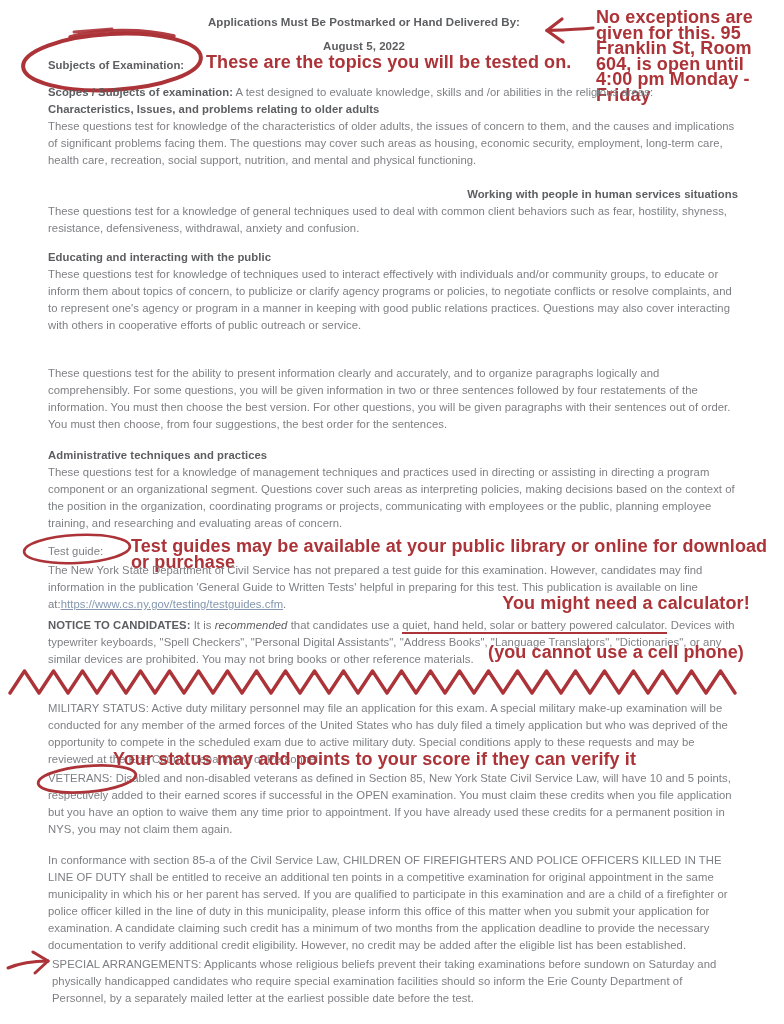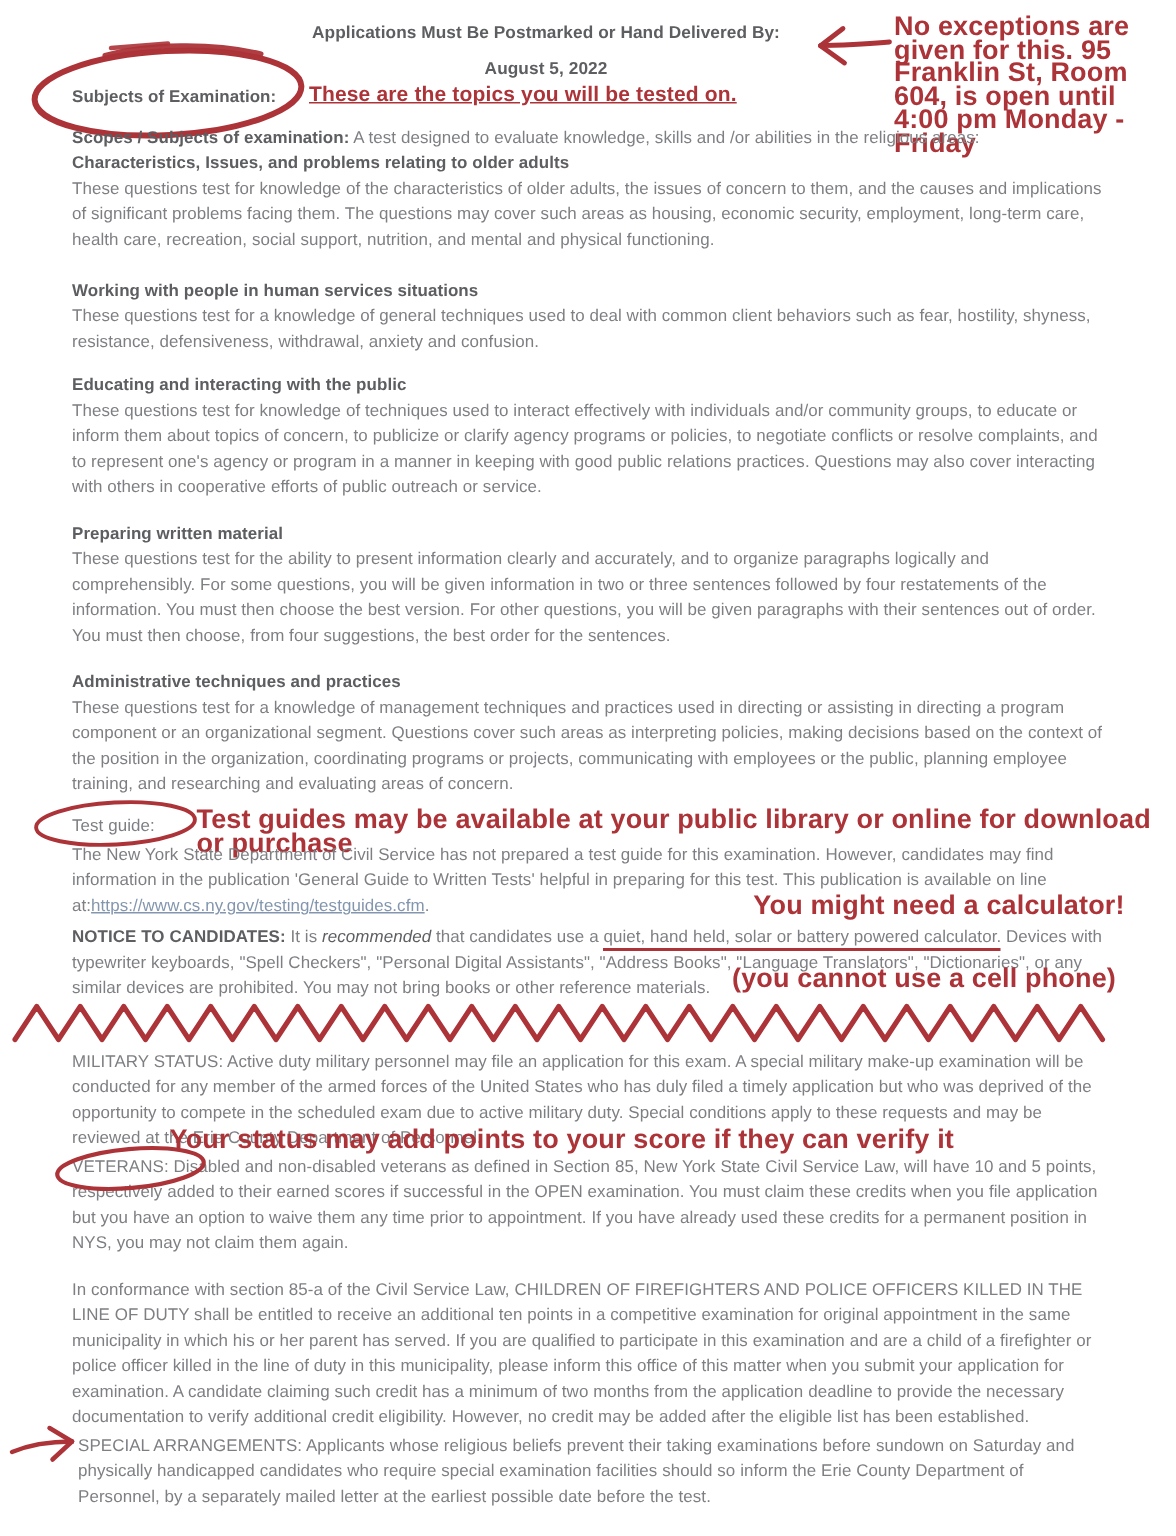--- a/index.html
+++ b/index.html
@@ -23,21 +23,21 @@
     font-size:11.3px;line-height:17px;color:var(--body);
     letter-spacing:0.05px;
   }
   .center{text-align:center;left:0;width:728px;}
   .head{color:var(--head);font-weight:bold;}
   .title{font-size:11.5px;font-weight:bold;color:var(--head);}
   .red-note{
     position:absolute;color:var(--red);font-weight:bold;
     font-size:18px;line-height:15.5px;letter-spacing:0.1px;
   }
-  .red-note.big{font-size:14px;text-decoration:underline;}
+  .red-note.big{font-size:18px;}
   .right-align{text-align:center;}
   .link{color:var(--link);text-decoration:underline;cursor:pointer;}
   .u-red{
     border-bottom:2.5px solid var(--red);
     padding-bottom:0.5px;
   }
   .em-bi{font-weight:normal;font-style:italic;text-align:center;}
   svg{display:block;overflow:visible;}
   .stroke{fill:none;stroke:var(--red);stroke-linecap:round;stroke-linejoin:round;}
 </style>
@@ -63,27 +63,26 @@
     <path class="stroke" stroke-width="3.4" d="M54,13 C82,5 126,4 158,12" opacity="0.95"></path>
     <path class="stroke" stroke-width="3" d="M58,8 L96,5" opacity="0.9"></path>
   </svg>
   <div class="red-note big" style="left:206px;top:55px;">These are the topics you will be tested on.</div>
 
   <div class="para" style="top:84px;"><span class="head">Scopes / Subjects of examination:</span><span> A test designed to evaluate knowledge, skills and /or abilities in the religious areas:</span></div>
 
   <div class="para head" style="top:101px;">Characteristics, Issues, and problems relating to older adults</div>
   <div class="para" style="top:118px;">These questions test for knowledge of the characteristics of older adults, the issues of concern to them, and the causes and implications of significant problems facing them. The questions may cover such areas as housing, economic security, employment, long-term care, health care, recreation, social support, nutrition, and mental and physical functioning.</div>
 
-  <div class="para head" style="top:186px;">Working with people in human services situations</div>
+  <div class="para head" style="top:186px;text-align:right;">Working with people in human services situations</div>
   <div class="para" style="top:203px;">These questions test for a knowledge of general techniques used to deal with common client behaviors such as fear, hostility, shyness, resistance, defensiveness, withdrawal, anxiety and confusion.</div>
 
   <div class="para head" style="top:249px;">Educating and interacting with the public</div>
   <div class="para" style="top:266px;">These questions test for knowledge of techniques used to interact effectively with individuals and/or community groups, to educate or inform them about topics of concern, to publicize or clarify agency programs or policies, to negotiate conflicts or resolve complaints, and to represent one's agency or program in a manner in keeping with good public relations practices. Questions may also cover interacting with others in cooperative efforts of public outreach or service.</div>
 
-  <div class="para head" style="top:348px;">Preparing written material</div>
   <div class="para" style="top:365px;">These questions test for the ability to present information clearly and accurately, and to organize paragraphs logically and comprehensibly. For some questions, you will be given information in two or three sentences followed by four restatements of the information. You must then choose the best version. For other questions, you will be given paragraphs with their sentences out of order. You must then choose, from four suggestions, the best order for the sentences.</div>
 
   <div class="para head" style="top:447px;">Administrative techniques and practices</div>
   <div class="para" style="top:464px;">These questions test for a knowledge of management techniques and practices used in directing or assisting in directing a program component or an organizational segment. Questions cover such areas as interpreting policies, making decisions based on the context of the position in the organization, coordinating programs or projects, communicating with employees or the public, planning employee training, and researching and evaluating areas of concern.</div>
 
   <div class="para" style="top:543px;width:110px;">Test guide:</div>
   <svg class="abs" style="left:20px;top:531px;" width="114" height="36" viewBox="0 0 114 36">
     <ellipse class="stroke" stroke-width="2.6" cx="57" cy="18" rx="53" ry="14" transform="rotate(-3 57 18)"></ellipse>
   </svg>
   <div class="red-note" style="left:131px;top:539px;width:650px;">Test guides may be available at your public library or online for download or purchase</div>

